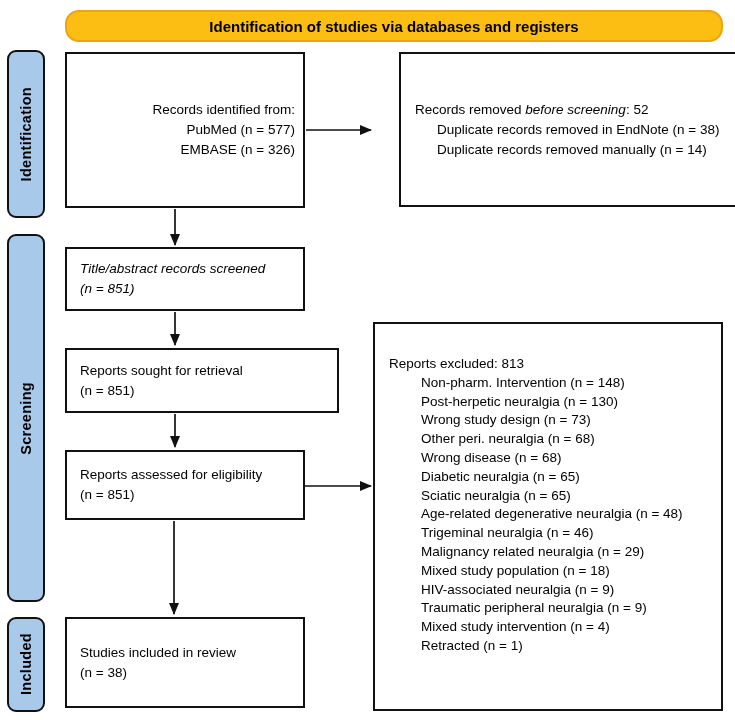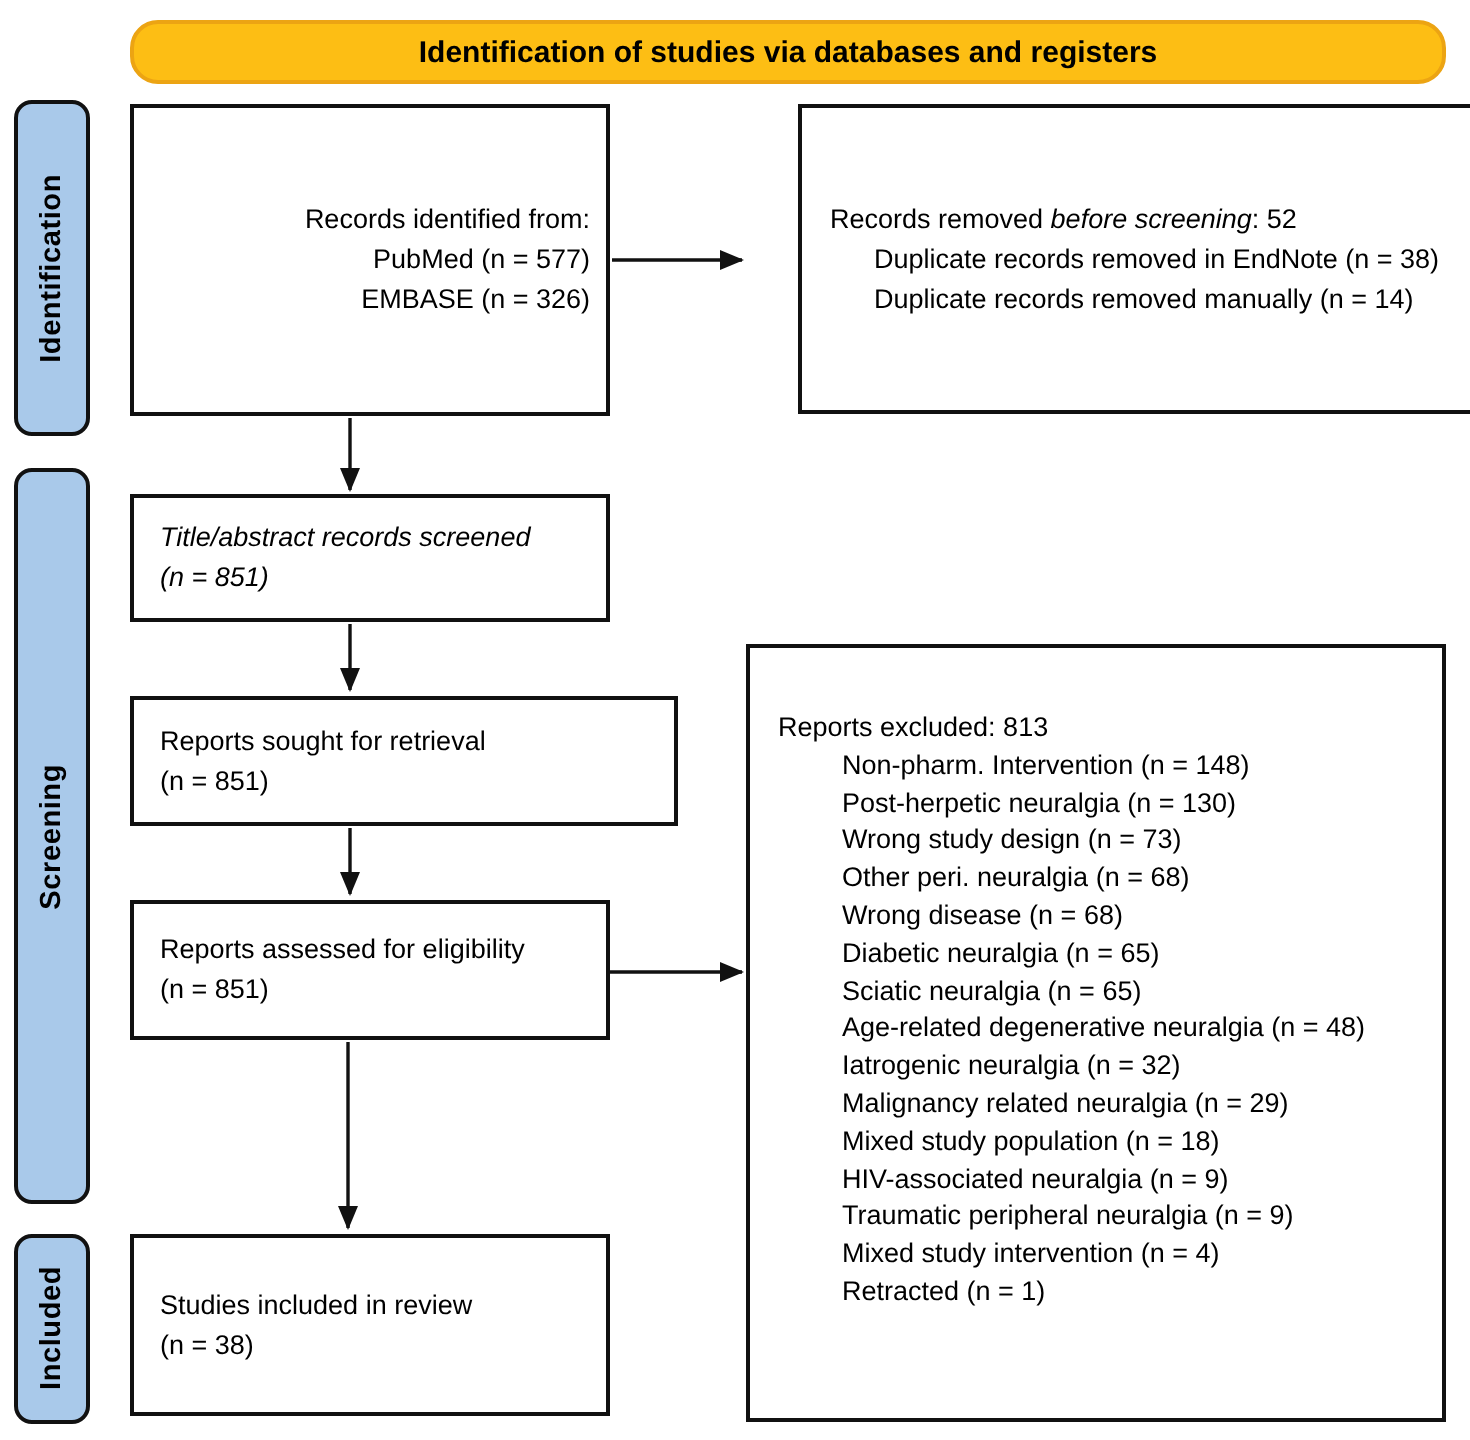--- a/index.html
+++ b/index.html
@@ -118,21 +118,21 @@
     <div class="line">Reports excluded: 813</div>
     <div>
         <div class="line indent">Non-pharm. Intervention (n = 148)</div>
         <div class="line indent">Post-herpetic neuralgia (n = 130)</div>
         <div class="line indent">Wrong study design (n = 73)</div>
         <div class="line indent">Other peri. neuralgia (n = 68)</div>
         <div class="line indent">Wrong disease (n = 68)</div>
         <div class="line indent">Diabetic neuralgia (n = 65)</div>
         <div class="line indent">Sciatic neuralgia (n = 65)</div>
         <div class="line indent">Age-related degenerative neuralgia (n = 48)</div>
-        <div class="line indent">Iatrogenic neuralgia (n = 32)</div>
+        <div class="line indent">Trigeminal neuralgia (n = 46)</div>
         <div class="line indent">Malignancy related neuralgia (n = 29)</div>
         <div class="line indent">Mixed study population (n = 18)</div>
         <div class="line indent">HIV-associated neuralgia (n = 9)</div>
         <div class="line indent">Traumatic peripheral neuralgia (n = 9)</div>
         <div class="line indent">Mixed study intervention (n = 4)</div>
         <div class="line indent">Retracted (n = 1)</div>
       </div>
   </div>
 
   <div class="box box-studies-included">

